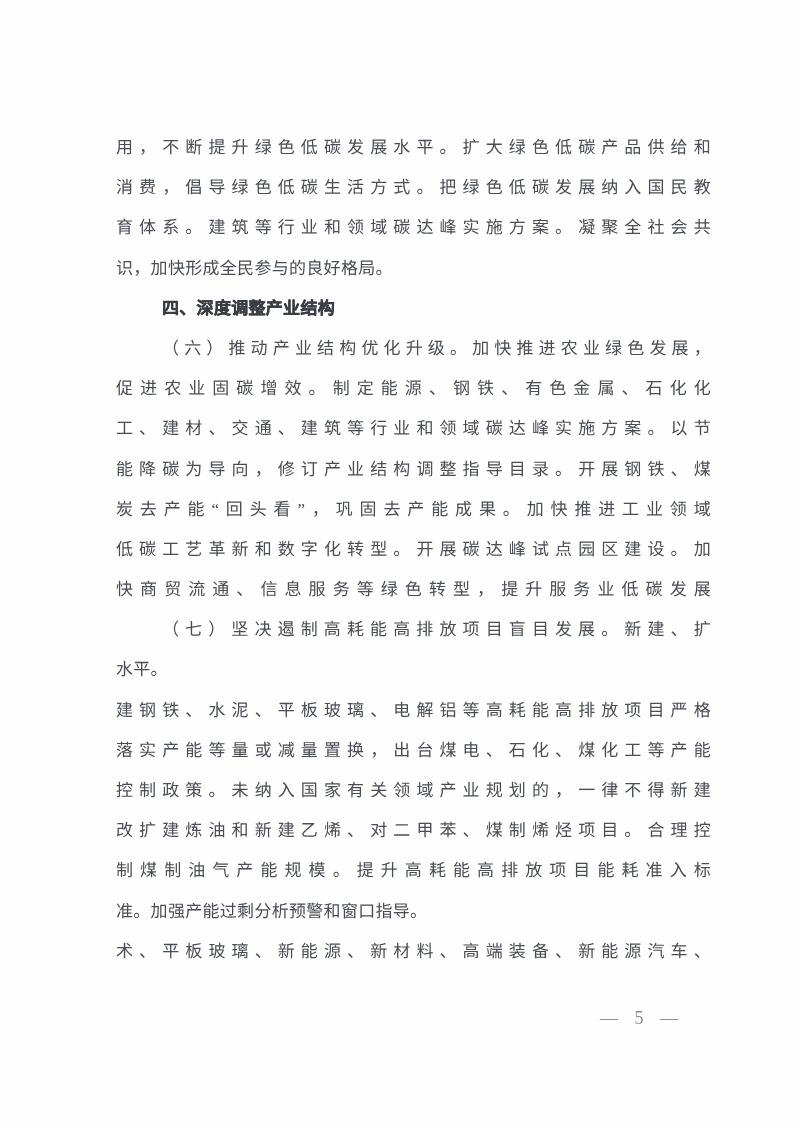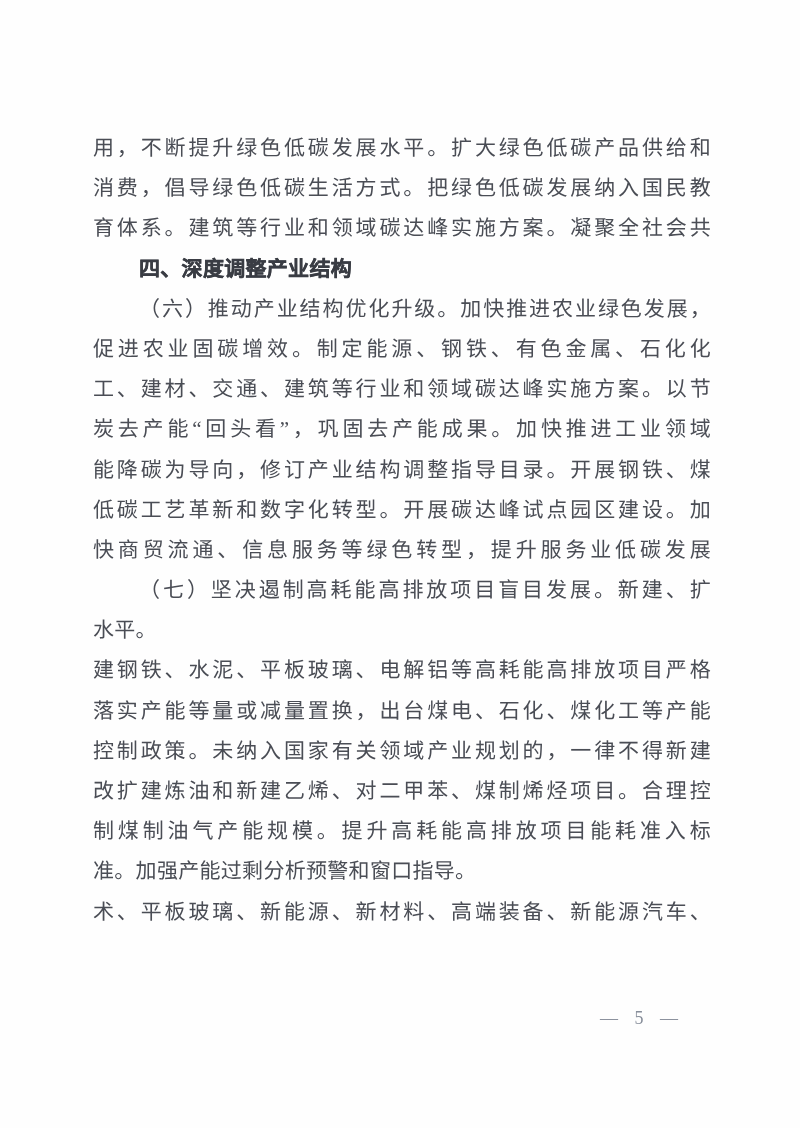--- a/index.html
+++ b/index.html
@@ -19,26 +19,27 @@
   }
   .text-block {
     position: absolute;
     left: 93px;
     top: 128px;
     width: 618px;
   }
   .line {
     height: 40.2px;
     line-height: 40.2px;
-    font-size: 21px;
+    font-size: 17px;
     color: #4a4d55;
     text-align: justify;
     text-align-last: justify;
     white-space: nowrap;
     letter-spacing: 0.3px;
+    margin-left: 23px;
   }
   .line.last {
     text-align: left;
     text-align-last: left;
   }
   .line.indent {
     text-indent: 46px;
   }
   .line.heading {
     font-weight: bold;
@@ -61,26 +62,27 @@
   }
 </style>
 </head>
 <body>
 
 <div class="page">
   <div class="text-block">
       <div class="line">用，不断提升绿色低碳发展水平。扩大绿色低碳产品供给和</div>
       <div class="line">消费，倡导绿色低碳生活方式。把绿色低碳发展纳入国民教</div>
       <div class="line">育体系。建筑等行业和领域碳达峰实施方案。凝聚全社会共</div>
+      <div class="line last">识，加快形成全民参与的良好格局。</div>
       <div class="line heading indent last">四、深度调整产业结构</div>
       <div class="line indent">（六）推动产业结构优化升级。加快推进农业绿色发展，</div>
       <div class="line">促进农业固碳增效。制定能源、钢铁、有色金属、石化化</div>
       <div class="line">工、建材、交通、建筑等行业和领域碳达峰实施方案。以节</div>
+      <div class="line">能降碳为导向，修订产业结构调整指导目录。开展钢铁、煤</div>
       <div class="line">炭去产能“回头看”，巩固去产能成果。加快推进工业领域</div>
-      <div class="line">能降碳为导向，修订产业结构调整指导目录。开展钢铁、煤</div>
       <div class="line">低碳工艺革新和数字化转型。开展碳达峰试点园区建设。加</div>
       <div class="line">快商贸流通、信息服务等绿色转型，提升服务业低碳发展</div>
       <div class="line indent">（七）坚决遏制高耗能高排放项目盲目发展。新建、扩</div>
       <div class="line last">水平。</div>
       <div class="line">建钢铁、水泥、平板玻璃、电解铝等高耗能高排放项目严格</div>
       <div class="line">落实产能等量或减量置换，出台煤电、石化、煤化工等产能</div>
       <div class="line">控制政策。未纳入国家有关领域产业规划的，一律不得新建</div>
       <div class="line">改扩建炼油和新建乙烯、对二甲苯、煤制烯烃项目。合理控</div>
       <div class="line">制煤制油气产能规模。提升高耗能高排放项目能耗准入标</div>
       <div class="line last">准。加强产能过剩分析预警和窗口指导。</div>

